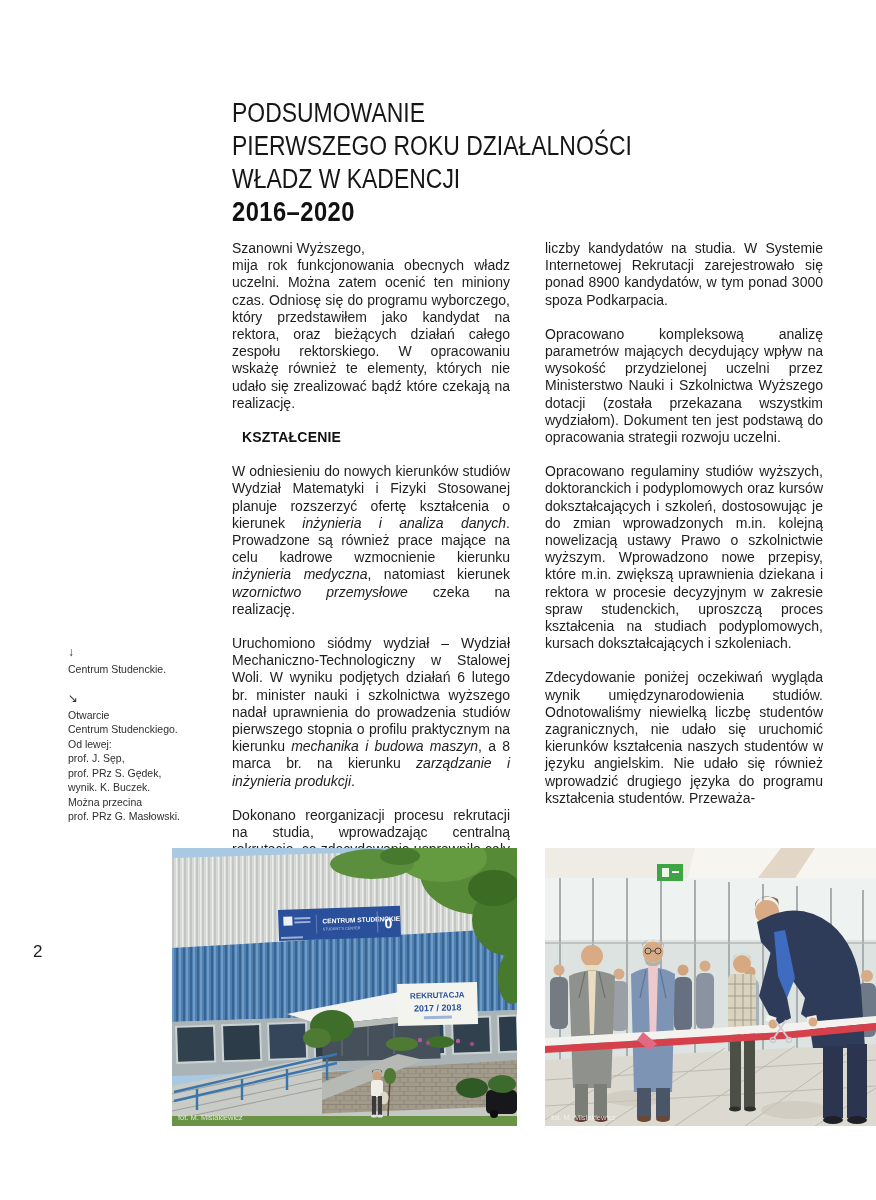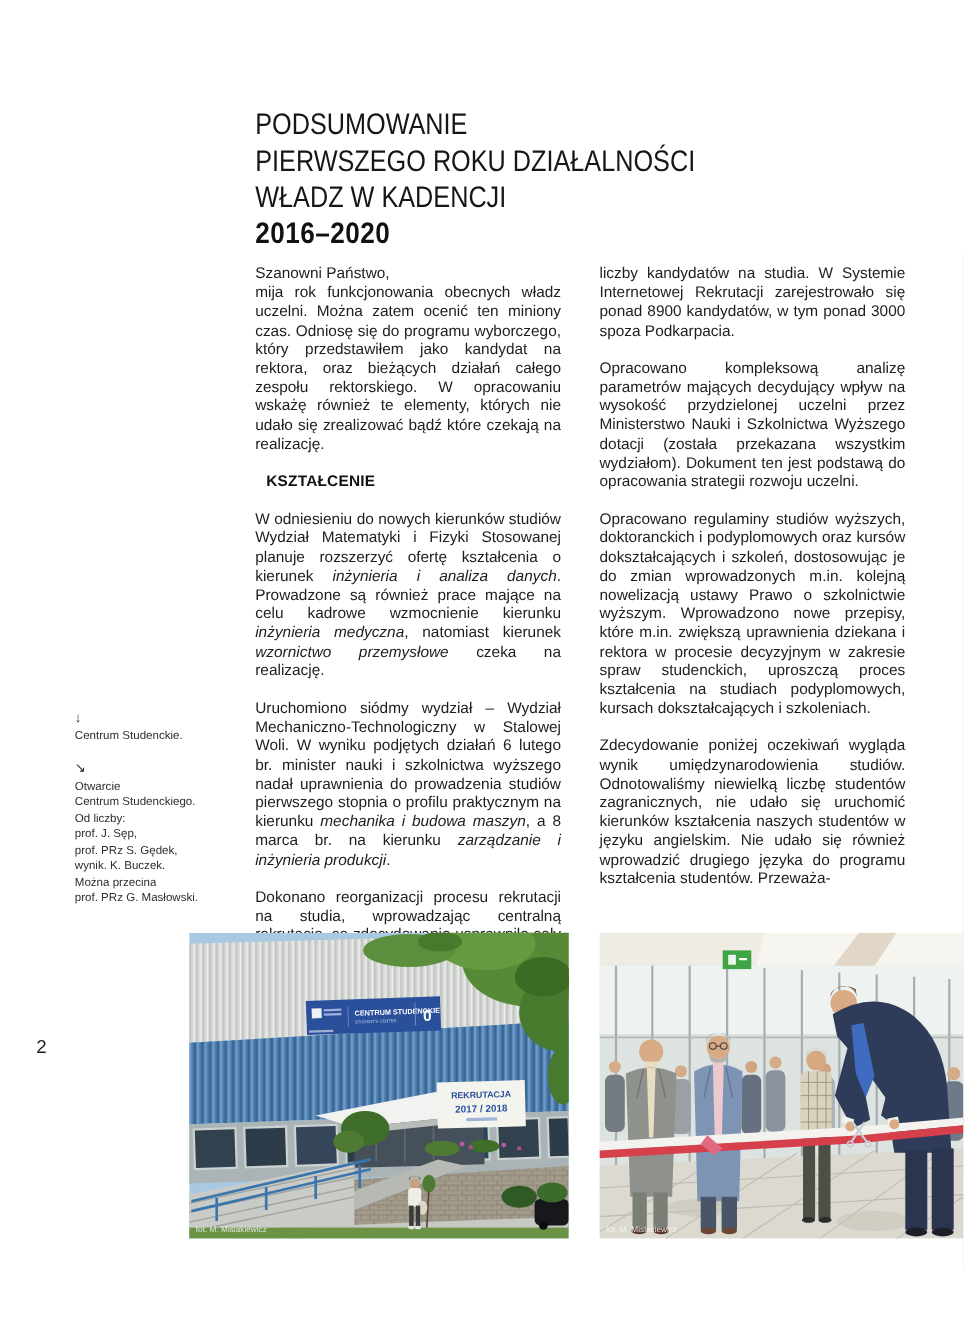--- a/index.html
+++ b/index.html
@@ -50,31 +50,31 @@
 
   <aside class="captions">
     <div class="cap">
       <div class="cap-arrow">↓</div>
       <div class="cap-line">Centrum Studenckie.</div>
     </div>
     <div class="cap">
       <div class="cap-arrow">↘</div>
       <div class="cap-line">Otwarcie</div>
       <div class="cap-line">Centrum Studenckiego.</div>
-      <div class="cap-line">Od liczby:</div>
+      <div class="cap-line">Od lewej:</div>
       <div class="cap-line">prof. J. Sęp,</div>
       <div class="cap-line">prof. PRz S. Gędek,</div>
       <div class="cap-line">wynik. K. Buczek.</div>
       <div class="cap-line">Można przecina</div>
       <div class="cap-line">prof. PRz G. Masłowski.</div>
     </div>
   </aside>
 
   <main class="col col-left">
-    <p class="salutation">Szanowni Państwo,</p>
+    <p class="salutation">Szanowni Wyższego,</p>
     <p>mija rok funkcjonowania obecnych władz uczelni. Można zatem ocenić ten miniony czas. Odniosę się do programu wyborczego, który przedstawiłem jako kandydat na rektora, oraz bieżących działań całego zespołu rektorskiego. W opracowaniu wskażę również te elementy, których nie udało się zrealizować bądź które czekają na realizację.</p>
     <h2 class="section-heading">KSZTAŁCENIE</h2>
     <p><span>W odniesieniu do nowych kierunków studiów Wydział Matematyki i Fizyki Stosowanej planuje rozszerzyć ofertę kształcenia o kierunek </span><em>inżynieria i analiza danych</em><span>. Prowadzone są również prace mające na celu kadrowe wzmocnienie kierunku </span><em>inżynieria medyczna</em><span>, natomiast kierunek </span><em>wzornictwo przemysłowe</em><span> czeka na realizację.</span></p>
     <p><span>Uruchomiono siódmy wydział – Wydział Mechaniczno-Technologiczny w Stalowej Woli. W wyniku podjętych działań 6 lutego br. minister nauki i szkolnictwa wyższego nadał uprawnienia do prowadzenia studiów pierwszego stopnia o profilu praktycznym na kierunku </span><em>mechanika i budowa maszyn</em><span>, a 8 marca br. na kierunku </span><em>zarządzanie i inżynieria produkcji</em><span>.</span></p>
     <p>Dokonano reorganizacji procesu rekrutacji na studia, wprowadzając centralną rekrutację, co zdecydowanie usprawniło cały proces rekrutacyjny. Należy podkreślić, że w tym roku, tak jak w poprzednim, nie odnotowaliśmy spadku</p>
   </main>
 
   <main class="col col-right">
     <p>liczby kandydatów na studia. W Systemie Internetowej Rekrutacji zarejestrowało się ponad 8900 kandydatów, w tym ponad 3000 spoza Podkarpacia.</p>
     <p>Opracowano kompleksową analizę parametrów mających decydujący wpływ na wysokość przydzielonej uczelni przez Ministerstwo Nauki i Szkolnictwa Wyższego dotacji (została przekazana wszystkim wydziałom). Dokument ten jest podstawą do opracowania strategii rozwoju uczelni.</p>

